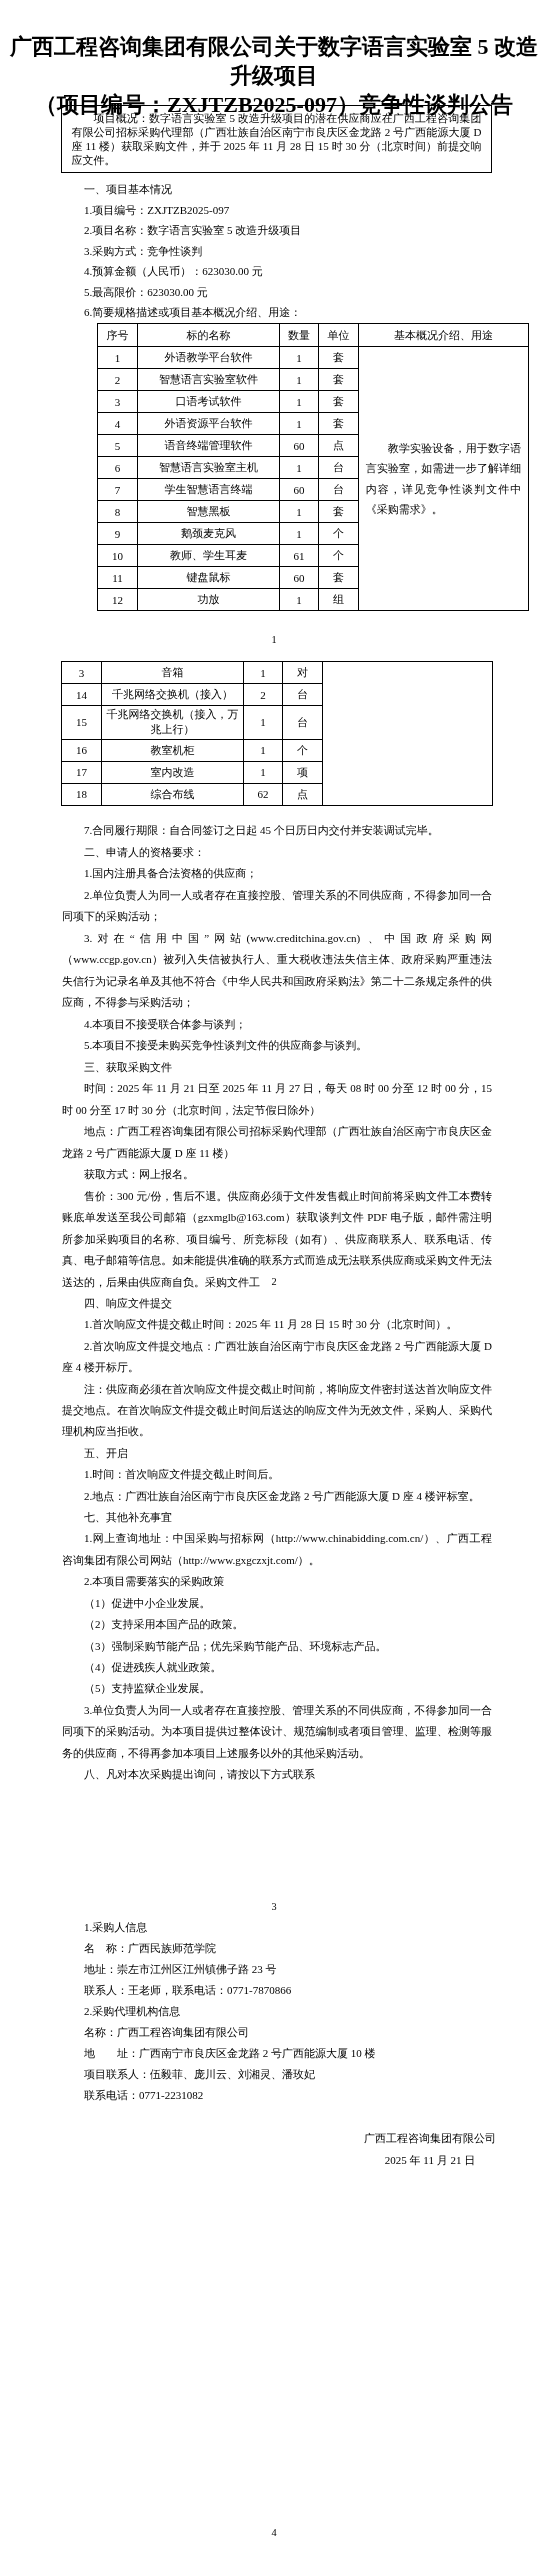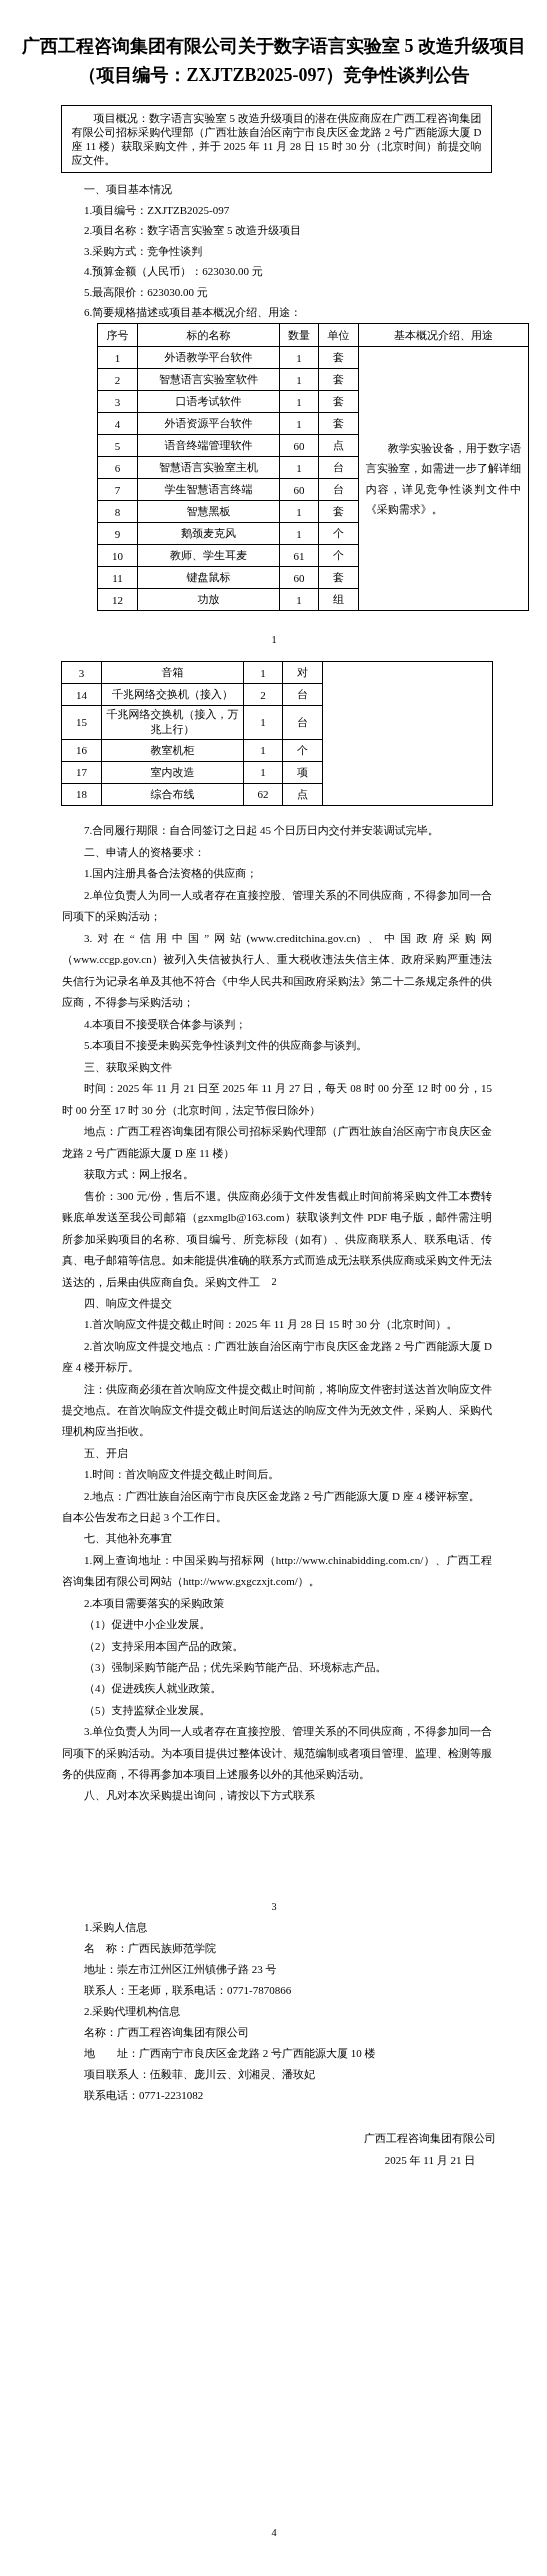--- a/index.html
+++ b/index.html
@@ -2,21 +2,21 @@
 <html style="font-size:11px"><head>
 <meta charset="utf-8">
 <style>
   html,body{margin:0;padding:0;background:#ffffff;}
   .doc{position:relative;width:548px;height:2576px;background:#ffffff;color:#000;
        font-family:"Liberation Serif","DejaVu Serif",serif;}
   .abs{position:absolute;}
   p{margin:0;padding:0;}
 
   #title-block{top:31.5px;left:0;width:548px;text-align:center;font-weight:bold;
-               font-size:18px;line-height:29px;}
+               font-size:22px;line-height:29px;}
 
   #overview-box{top:105px;left:61px;width:431px;box-sizing:border-box;
                 border:0.7px solid #000;padding:4.8px 9.6px;font-size:11px;
                 line-height:14px;text-align:justify;}
   #overview-box p{text-indent:2em;}
 
   .bodyblock{left:62px;width:430px;font-size:11px;text-align:justify;}
   .bodyblock p{text-indent:2em;}
   .bodyblock p.noindent{text-indent:0;}
 
@@ -236,21 +236,20 @@
   <div class="abs pagenum" id="pn2">2</div>
 
   <div class="abs bodyblock" id="page3-text">
     <p>四、响应文件提交</p>
     <p>1.首次响应文件提交截止时间：2025 年 11 月 28 日 15 时 30 分（北京时间）。</p>
     <p>2.首次响应文件提交地点：广西壮族自治区南宁市良庆区金龙路 2 号广西能源大厦 D 座 4 楼开标厅。</p>
     <p>注：供应商必须在首次响应文件提交截止时间前，将响应文件密封送达首次响应文件提交地点。在首次响应文件提交截止时间后送达的响应文件为无效文件，采购人、采购代理机构应当拒收。</p>
     <p>五、开启</p>
     <p>1.时间：首次响应文件提交截止时间后。</p>
     <p>2.地点：广西壮族自治区南宁市良庆区金龙路 2 号广西能源大厦 D 座 4 楼评标室。</p>
-    <p class="noindent">自本公告发布之日起 3 个工作日。</p>
     <p>七、其他补充事宜</p>
     <p>1.网上查询地址：中国采购与招标网（http://www.chinabidding.com.cn/）、广西工程咨询集团有限公司网站（http://www.gxgczxjt.com/）。</p>
     <p>2.本项目需要落实的采购政策</p>
     <p>（1）促进中小企业发展。</p>
     <p>（2）支持采用本国产品的政策。</p>
     <p>（3）强制采购节能产品；优先采购节能产品、环境标志产品。</p>
     <p>（4）促进残疾人就业政策。</p>
     <p>（5）支持监狱企业发展。</p>
     <p>3.单位负责人为同一人或者存在直接控股、管理关系的不同供应商，不得参加同一合同项下的采购活动。为本项目提供过整体设计、规范编制或者项目管理、监理、检测等服务的供应商，不得再参加本项目上述服务以外的其他采购活动。</p>
     <p>八、凡对本次采购提出询问，请按以下方式联系</p>

